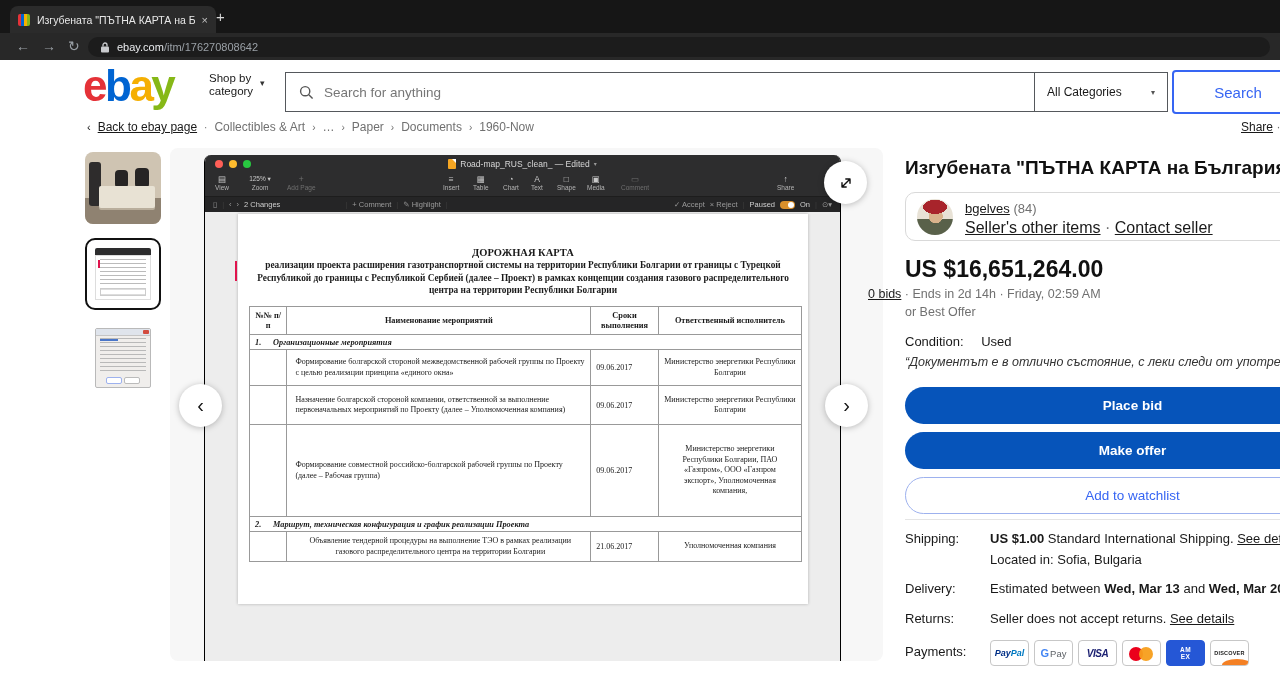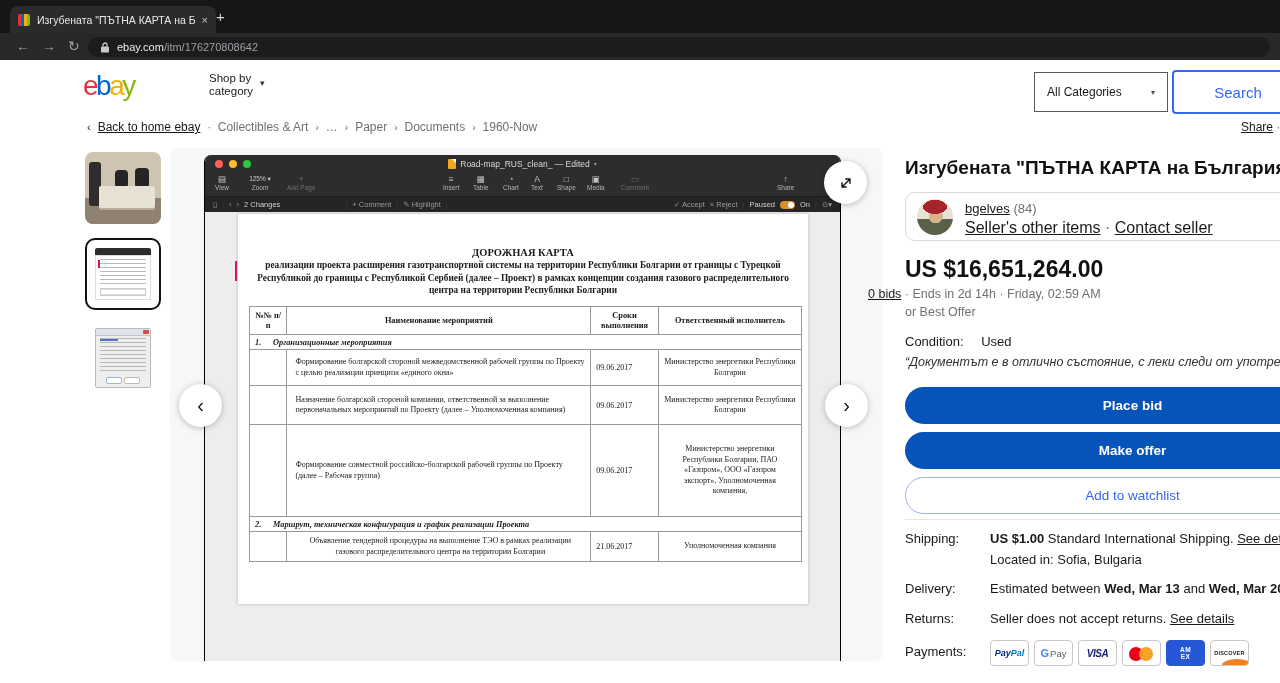--- a/index.html
+++ b/index.html
@@ -17,21 +17,21 @@
   .tab-close{color:#c0c0c0;font-size:11px;flex:0 0 auto;cursor:default;}
   .newtab{left:216px;top:8px;color:#d8d8d8;font-size:15px;}
   .navbar{left:0;top:33px;width:1280px;height:27px;background:#282828;}
   .nav-ic{top:37px;color:#9aa0a6;font-size:14px;line-height:18px;}
   .url-pill{left:88px;top:37px;width:1182px;height:20px;background:#1c1c1c;border-radius:10px;
     display:flex;align-items:center;gap:7px;padding:0 12px;font-size:11px;box-sizing:border-box;}
   .url-host{color:#e8eaed;margin-top:16px;}
   .url-path{color:#9aa0a6;}
 
   
-  .logo{left:83px;top:66px;font-size:28px;font-weight:normal;letter-spacing:-2.5px;line-height:40px;}
+  .logo{left:83px;top:66px;font-size:44px;font-weight:bold;letter-spacing:-2.5px;line-height:40px;}
   .logo span{display:inline-block;}
   .shopby{left:209px;top:72px;font-size:11.5px;color:#191919;line-height:13px;}
   .shopby-chev{left:260px;top:78px;font-size:9px;color:#333;}
   .searchbox{left:285px;top:72px;width:750px;height:40px;border:1px solid #55585c;box-sizing:border-box;
     display:flex;align-items:center;gap:8px;padding-left:13px;background:#fff;}
   .searchbox input{border:none;outline:none;font-size:13.5px;width:600px;color:#191919;
     font-family:"Liberation Sans",sans-serif;}
   .searchbox input::placeholder{color:#767676;}
   .catbox{left:1034px;top:72px;width:134px;height:40px;border:1px solid #55585c;box-sizing:border-box;
     display:flex;align-items:center;justify-content:space-between;padding:0 12px;font-size:12px;color:#191919;background:#fff;}
@@ -159,33 +159,40 @@
   </div>
 
   <div class="abs logo"><span style="color:#e53238">e</span><span style="color:#0064d2">b</span><span style="color:#f5af02">a</span><span style="color:#86b817">y</span></div>
 
   <div class="abs shopby">
     <div>Shop by</div>
     <div>category</div>
   </div>
   <div class="abs shopby-chev">▾</div>
 
+  <div class="abs searchbox">
+    <svg width="15" height="15" viewBox="0 0 15 15">
+      <circle cx="6.2" cy="6.2" r="4.6" stroke="#555" stroke-width="1.4" fill="none"></circle>
+      <line x1="9.8" y1="9.8" x2="13.6" y2="13.6" stroke="#555" stroke-width="1.4"></line>
+    </svg>
+    <input placeholder="Search for anything" style="">
+  </div>
 
   <div class="abs catbox">
     <span>All Categories</span>
     <span class="chev">▾</span>
   </div>
 
   <div class="abs searchbtn">
     <span>Search</span>
   </div>
 
   <div class="abs crumbs">
     <span style="color:#191919;font-size:11px;">‹</span>
-    <span class="crumb-back">Back to home ebay</span>
+    <span class="crumb-back">Back to ebay page</span>
     <span class="crumb-sep">·</span>
     <span>Collectibles &amp; Art</span>
     <span class="crumb-sep">›</span>
     <span>…</span>
     <span class="crumb-sep">›</span>
     <span>Paper</span>
     <span class="crumb-sep">›</span>
     <span>Documents</span>
     <span class="crumb-sep">›</span>
     <span>1960-Now</span>

